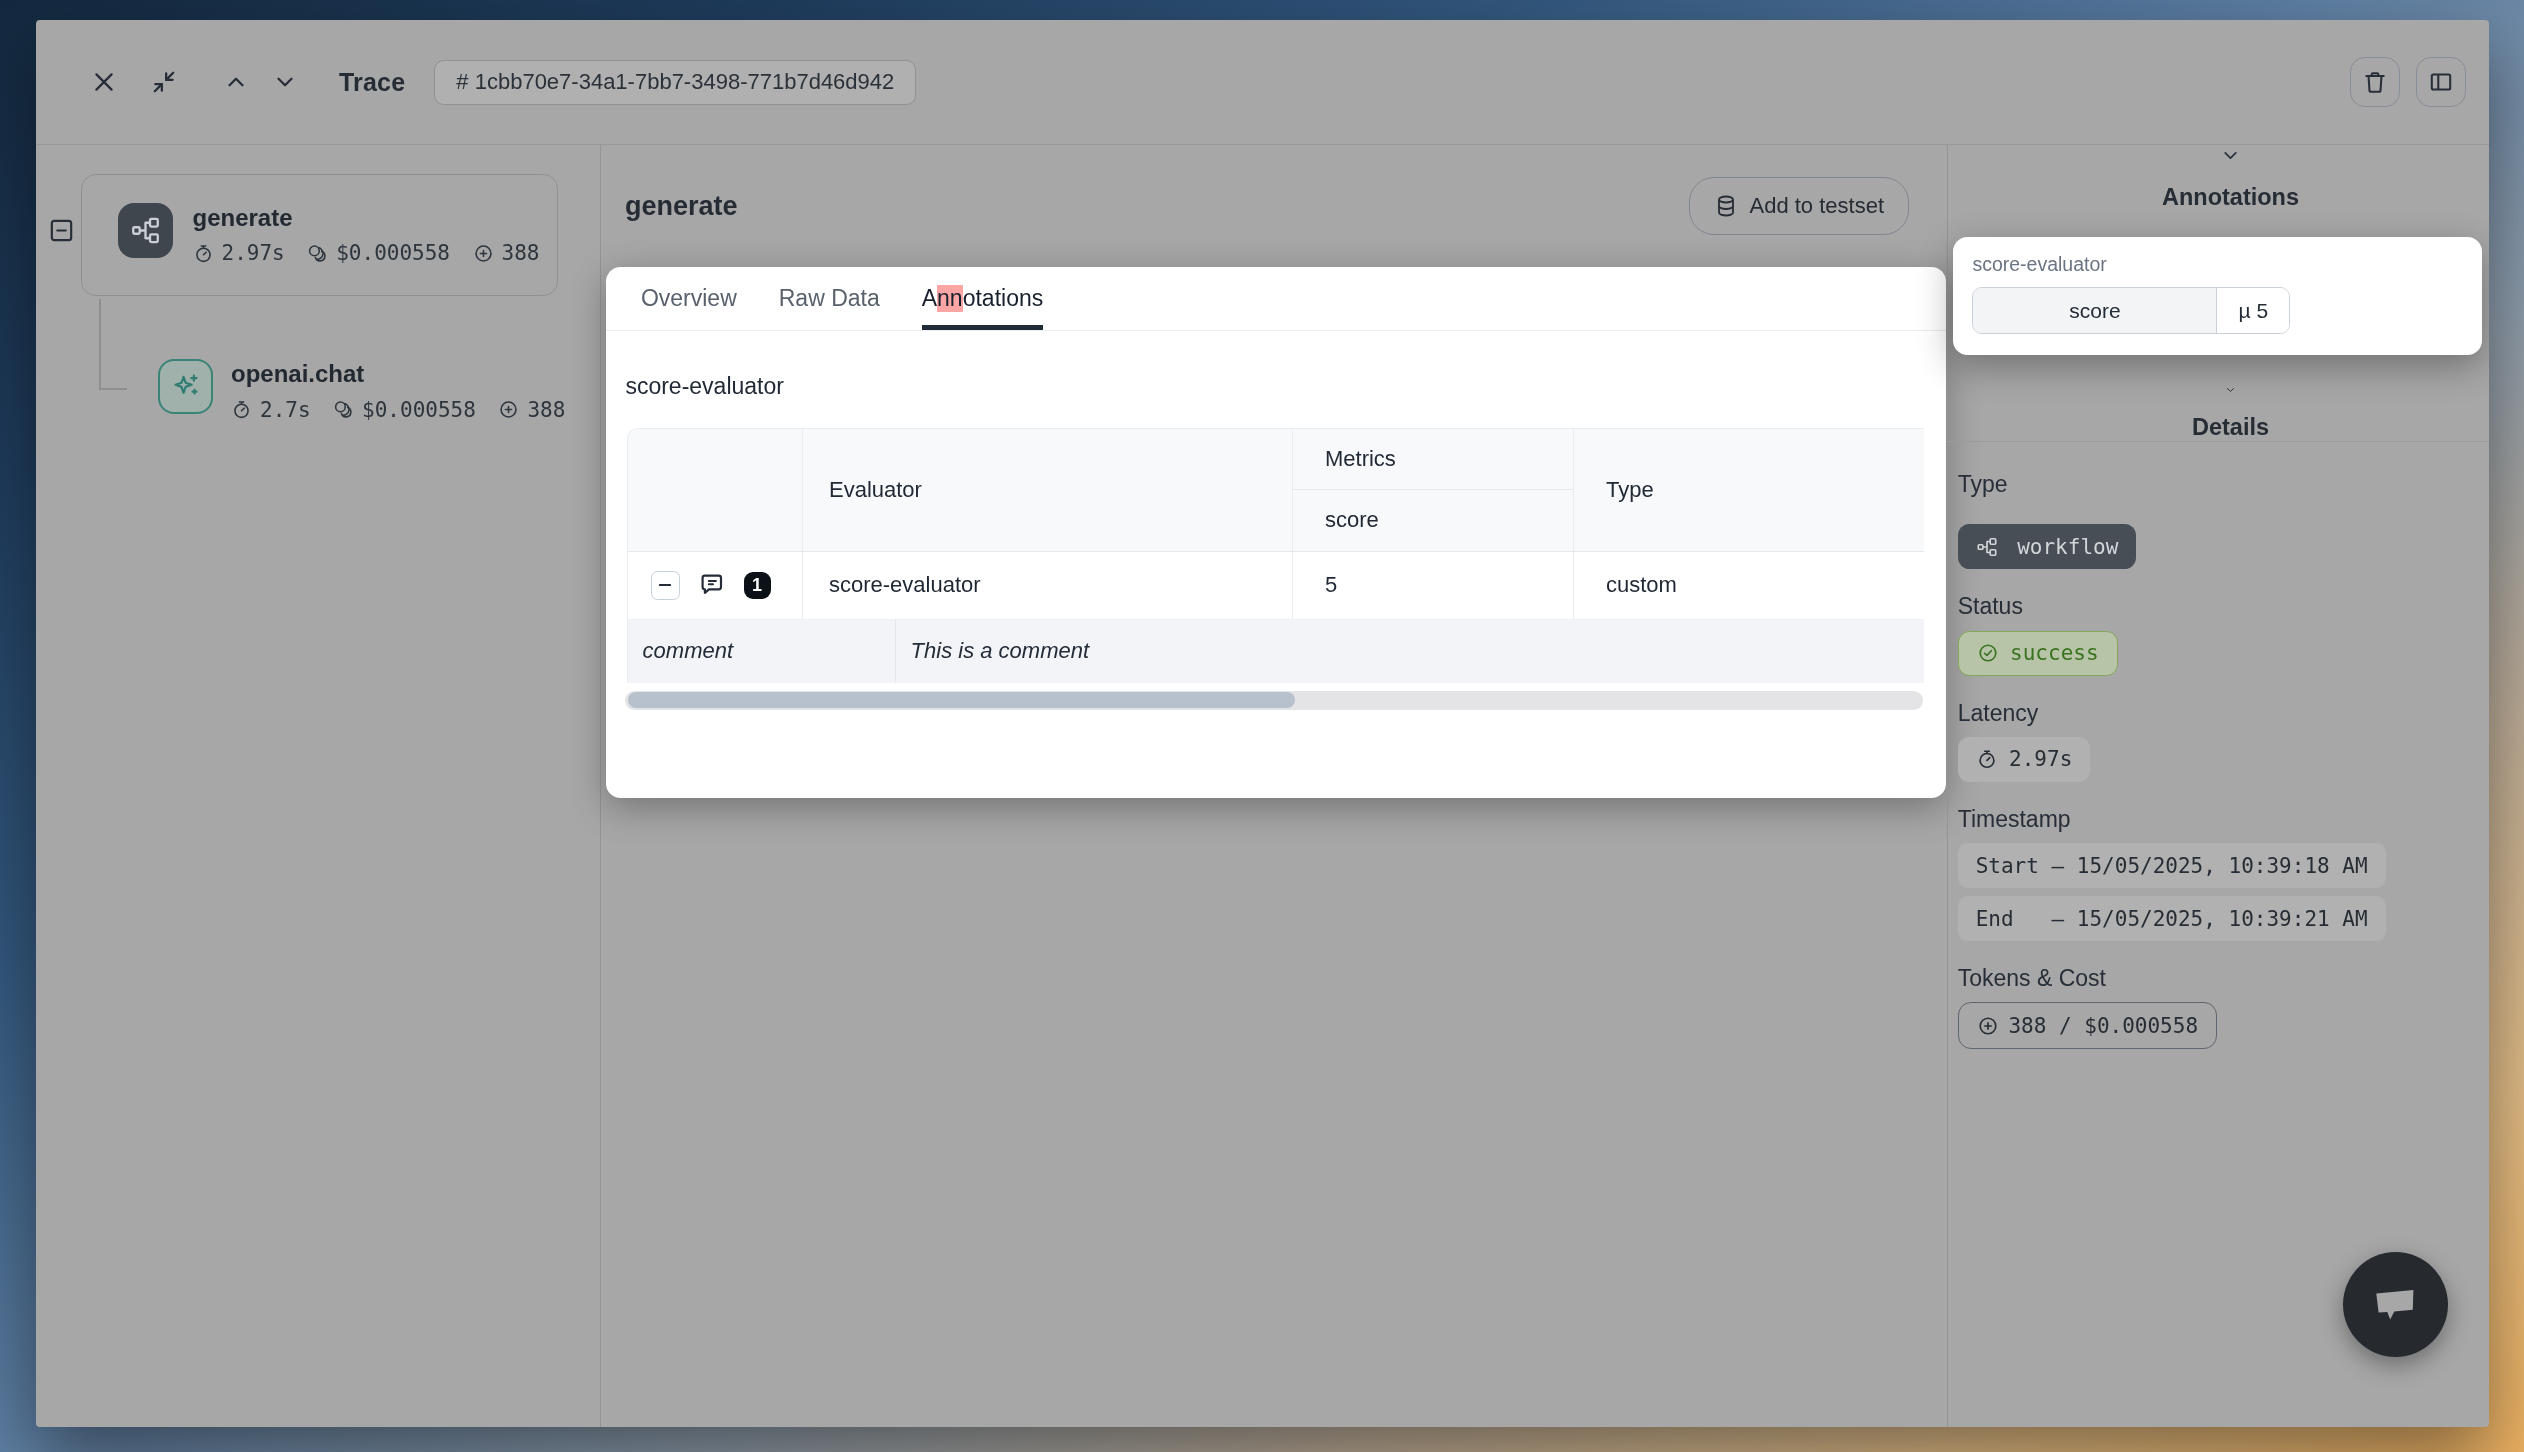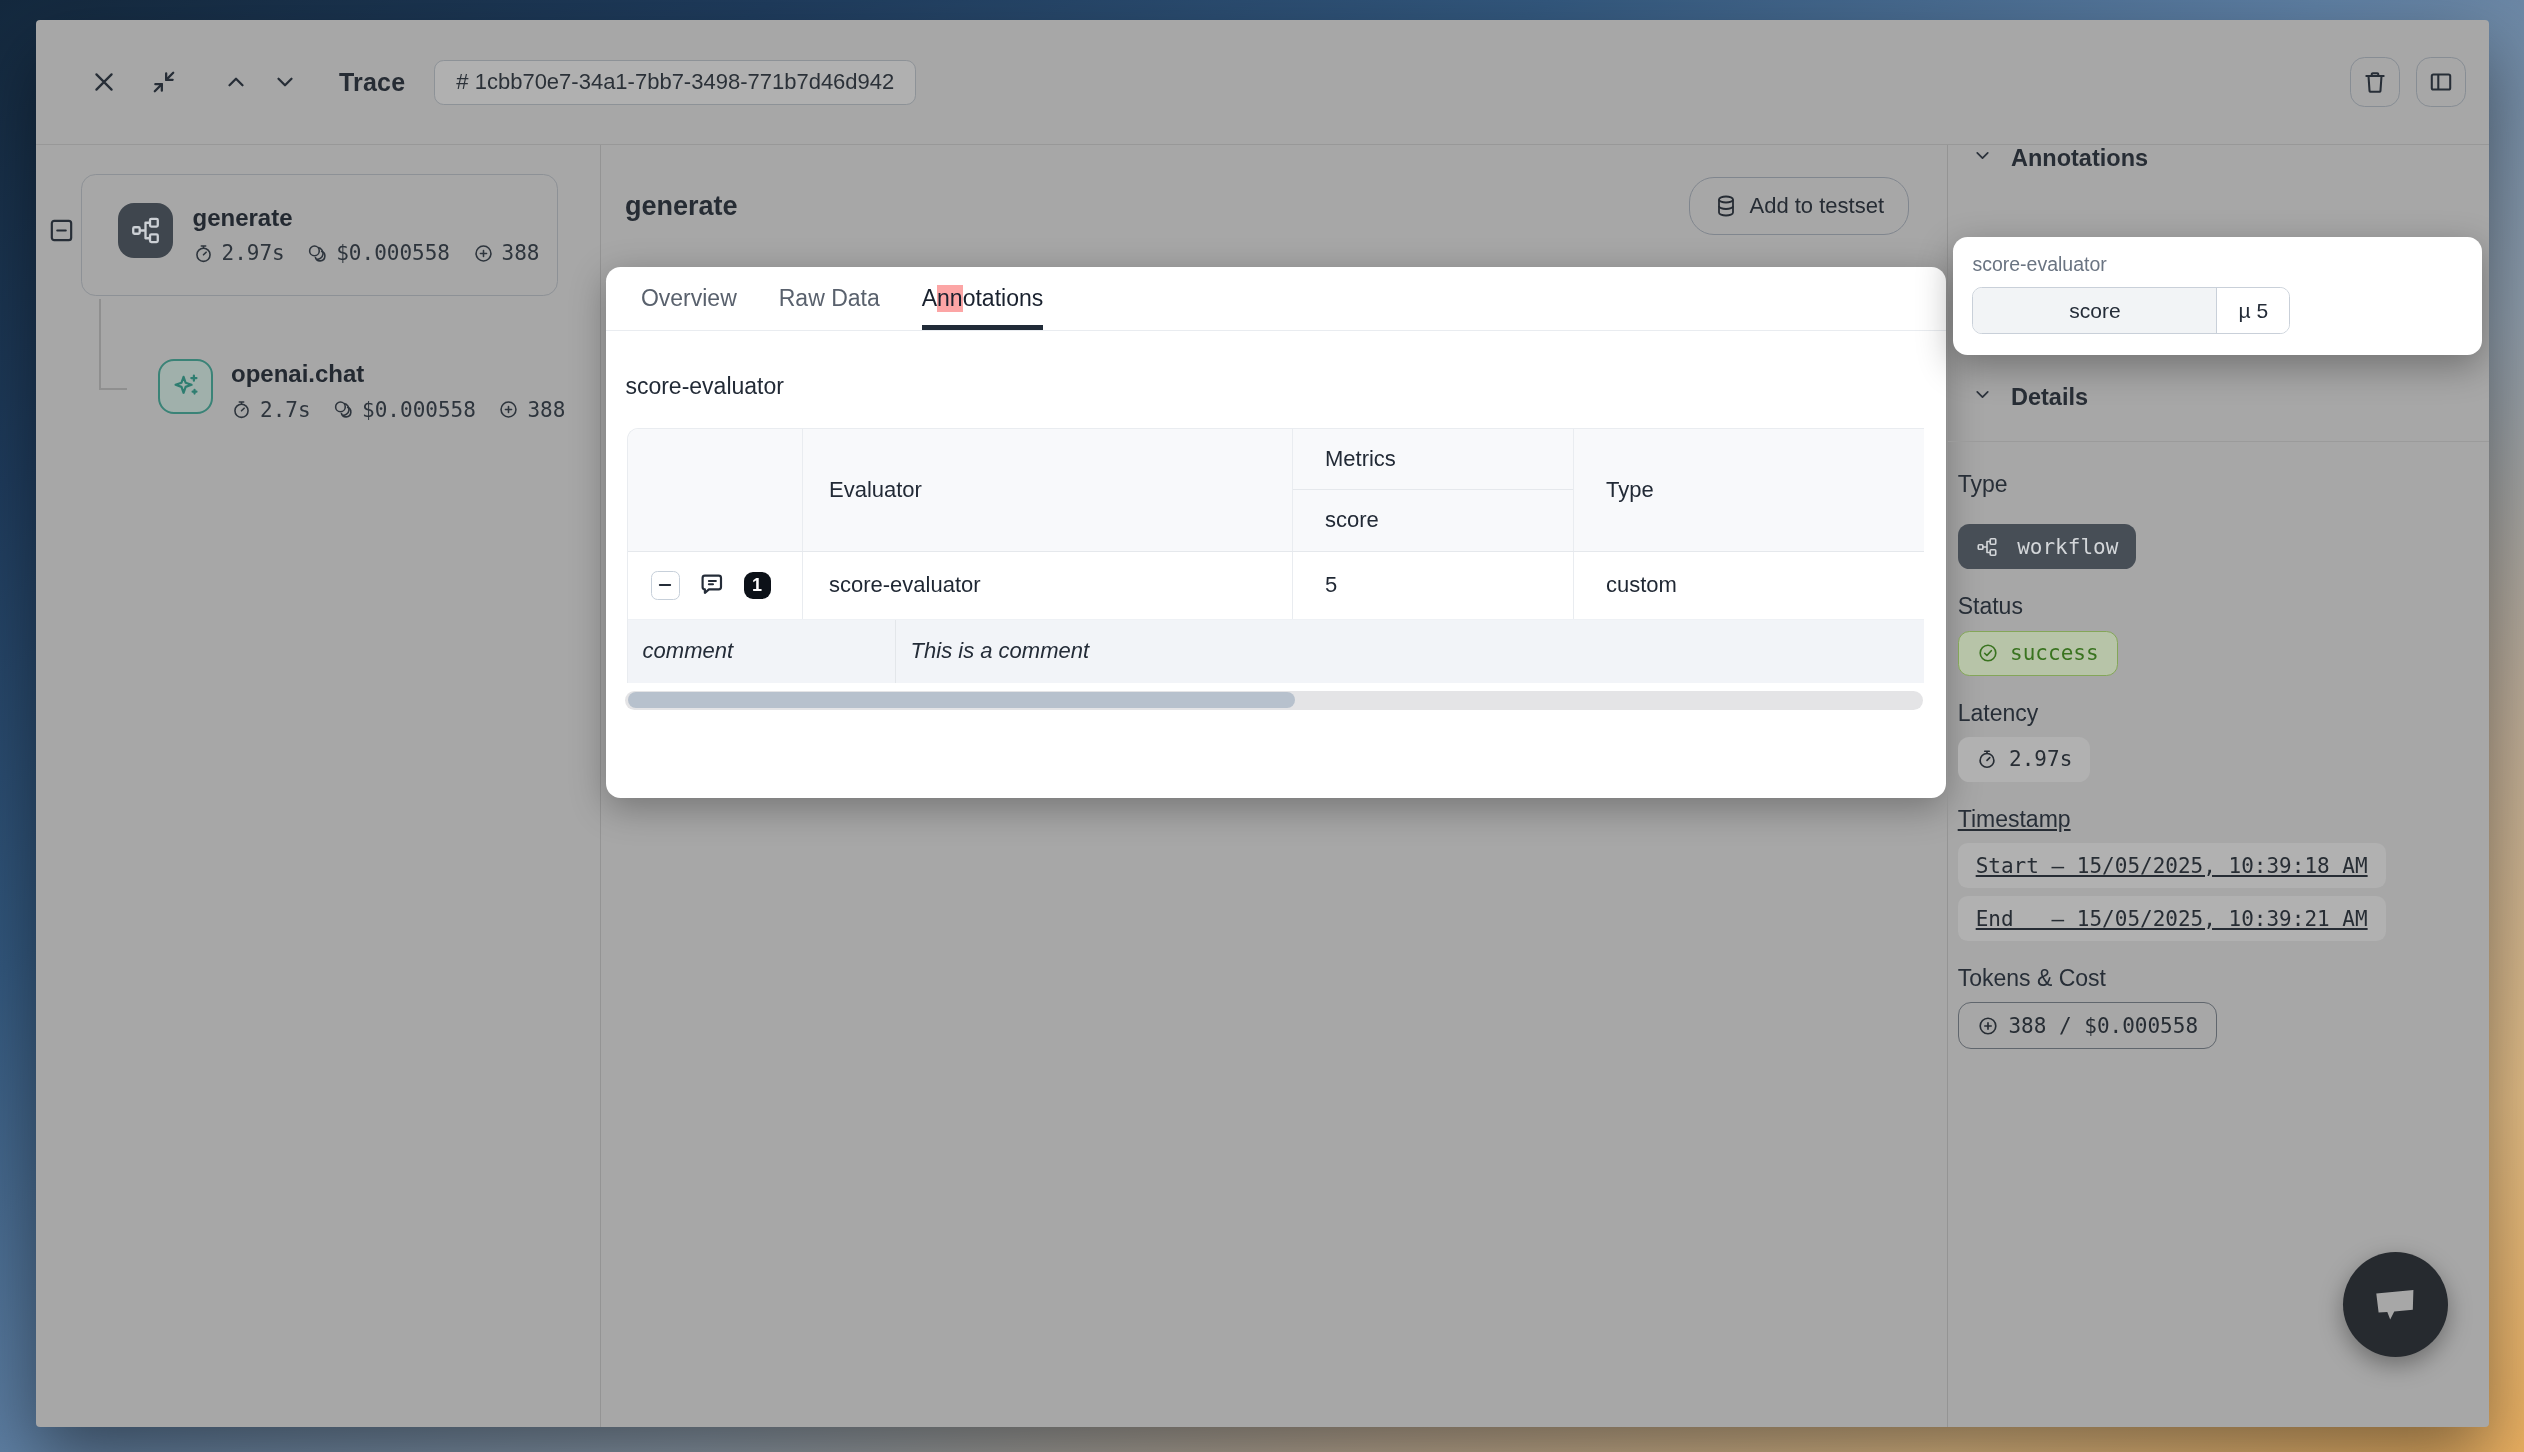--- a/index.html
+++ b/index.html
@@ -96,21 +96,21 @@
   .count { width:27px; height:27px; border-radius:9px; background:#0c1118; color:#fff; font-size:18px; font-weight:600;
            display:flex; align-items:center; justify-content:center; }
   .crow { background:#f2f4f8; height:63px; display:flex; font-size:22px; color:#242c38;font-style:italic; }
   .ca { width:268px; flex:none; border-right:1.6px solid #e3e6ea; display:flex; align-items:center; padding-left:14.6px; }
   .cb { flex:1; display:flex; align-items:center; padding-left:14.6px; }
   .hscroll { margin-top:8px; margin-left:0px; width:1298px; height:19.5px; background:#e4e4e6; border-radius:9.7px; position:relative; }
   .hthumb { position:absolute; left:2.4px; top:1.6px; width:667px; height:16px; background:#b7c1cd; border-radius:8px; }
 
   
   .rpanel { position:absolute; left:1911px; top:125px; bottom:0; width:542px; border-left:1.6px solid #949494; }
-  .phead { display:flex; align-items:flex-start; gap:18px; padding-left:24px; color:#272d35; }
+  .phead { display:flex; align-items:center; gap:18px; padding-left:24px; color:#272d35;flex-direction:column; }
   .phead svg { width:21px; height:21px; color:#2b323b; }
   .phead .plabel { font-size:23.5px; font-weight:600; }
   .phead.ann { position:absolute; top:0; left:0; right:0; height:91px; }
   .phead.det { position:absolute; top:239px; left:0; right:0; height:58px; border-bottom:1.6px solid #9b9b9b; }
 
   .popover { position:absolute; left:4.9px; top:92px; width:529px; height:118px; background:#fff; border-radius:14.6px;
              box-shadow:0 11.4px 36px rgba(0,0,0,.32); padding:16px 19.5px; }
   .pop-label { font-size:19.5px; color:#6a7482; }
   .score-group { margin-top:11.4px; width:318px; height:47px; border:1.6px solid #c9d0d9; border-radius:9.7px;
                  display:flex; overflow:hidden; background:#fff; }
@@ -121,21 +121,21 @@
 
   .details { position:absolute; left:9.7px; top:326px; right:13px; }
   .dlabel { font-size:23px; font-weight:500; color:#272e37; line-height:27.6px; margin-bottom:9.7px; }
   .dgroup { margin-bottom:24px; }
   .badge { display:inline-flex; align-items:center; gap:11.4px; height:45px; padding:0 18px; border-radius:11.4px;
            font-family:"DejaVu Sans Mono", monospace; font-size:21px; white-space:pre; }
   .badge svg { width:22px; height:22px; flex:none; }
   .b-dark { background:#474e56; color:#d3d6d9; gap:19.5px;margin-top:16px; }
   .b-green { background:#b7c4a8; border:1.6px solid #84a659; color:#39731f; }
   .b-gray { background:#b1b1b1; color:#272d34; }
-  .b-stack { display:flex; flex-direction:column; align-items:flex-start; gap:8px;text-decoration:underline; }
+  .b-stack { display:flex; flex-direction:column; align-items:flex-start; gap:8px; }
   .b-stack .badge { border-radius:9.7px; }
   .b-outline { background:transparent; border:1.6px solid #60666d; color:#272d34; border-radius:13px; height:47px; gap:9.7px; }
 
   
   .fab { position:absolute; left:2307px; top:1232px; width:105px; height:105px; border-radius:50%;
          background:#262a2f; border:none; display:flex; align-items:center; justify-content:center;
          box-shadow:0 8px 23px rgba(0,0,0,.35); }
   .fab svg { width:58px; height:50px; }
 </style>
 </head>

